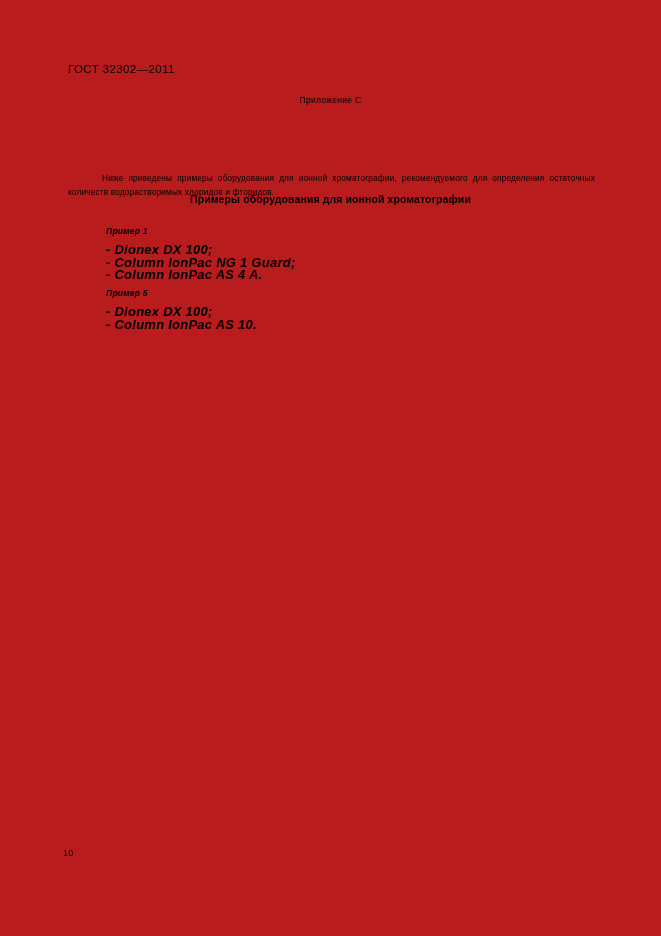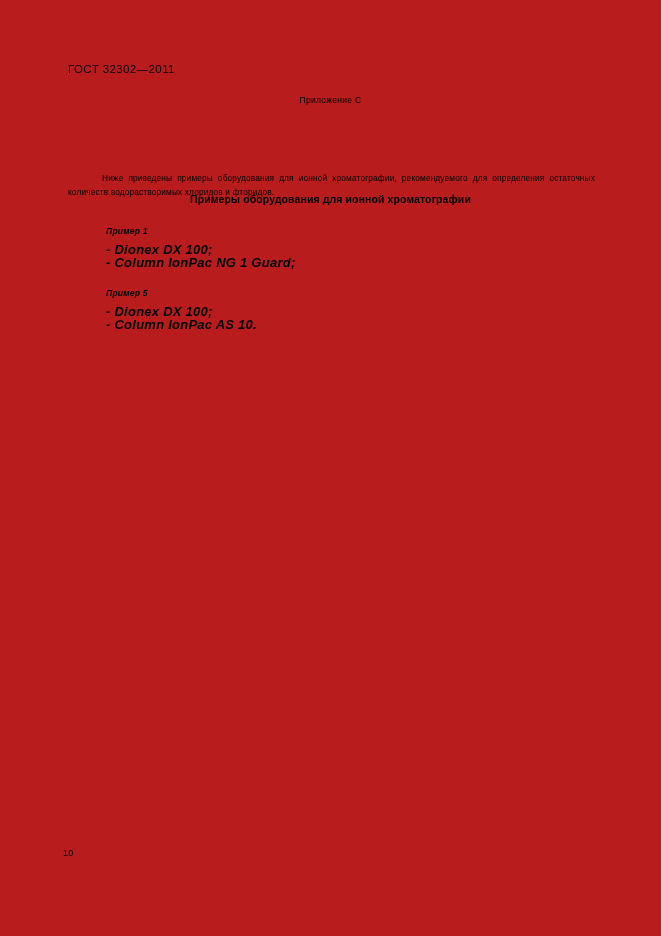--- a/index.html
+++ b/index.html
@@ -103,20 +103,21 @@
   </div>
 
   <div class="section-title">Примеры оборудования для ионной хроматографии</div>
 
   <div class="body-para">Ниже приведены примеры оборудования для ионной хроматографии, рекомендуемого для определения остаточных количеств водорастворимых хлоридов и фторидов.</div>
 
   <div class="example-group g1">
     <div class="example-title">Пример 1</div>
     <div class="example-item">- Dionex DX 100;</div>
     <div class="example-item">- Column IonPac NG 1 Guard;</div>
+    <div class="example-item">- Column IonPac AS 4 A.</div>
   </div>
 
   <div class="example-group g2">
     <div class="example-title">Пример 5</div>
     <div class="example-item">- Dionex DX 100;</div>
     <div class="example-item">- Column IonPac AS 10.</div>
   </div>
 
   <div class="page-number">10</div>
 

